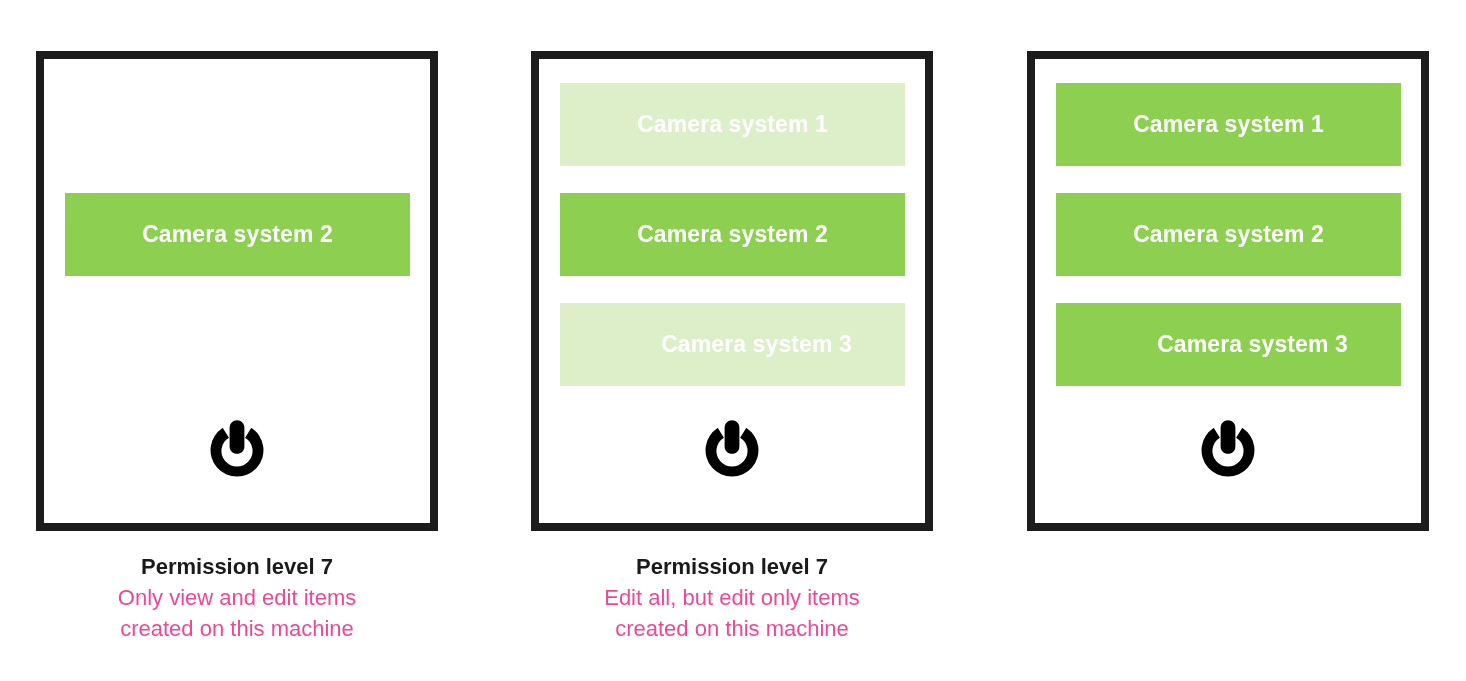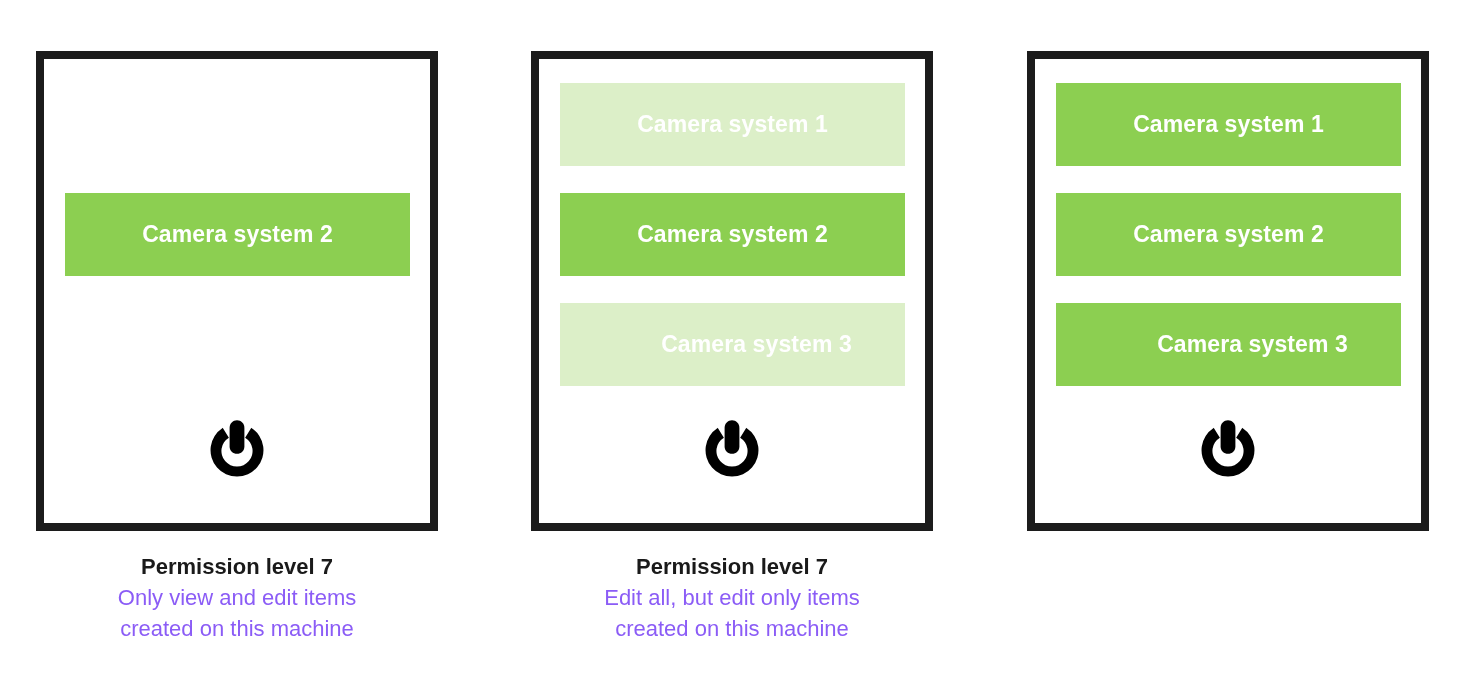--- a/index.html
+++ b/index.html
@@ -91,21 +91,21 @@
   }
   .caption-title {
     font-size: 22px;
     font-weight: bold;
     color: #1a1a1a;
     line-height: 31px;
   }
   .caption-line {
     font-size: 22px;
     font-weight: normal;
-    color: #8b5cf6;
+    color: #ec4899;
     line-height: 31px;
   }
 </style>
 </head>
 <body>
 
 <div class="stage">
 
   <div class="panel panel-1">
     <div class="box">

